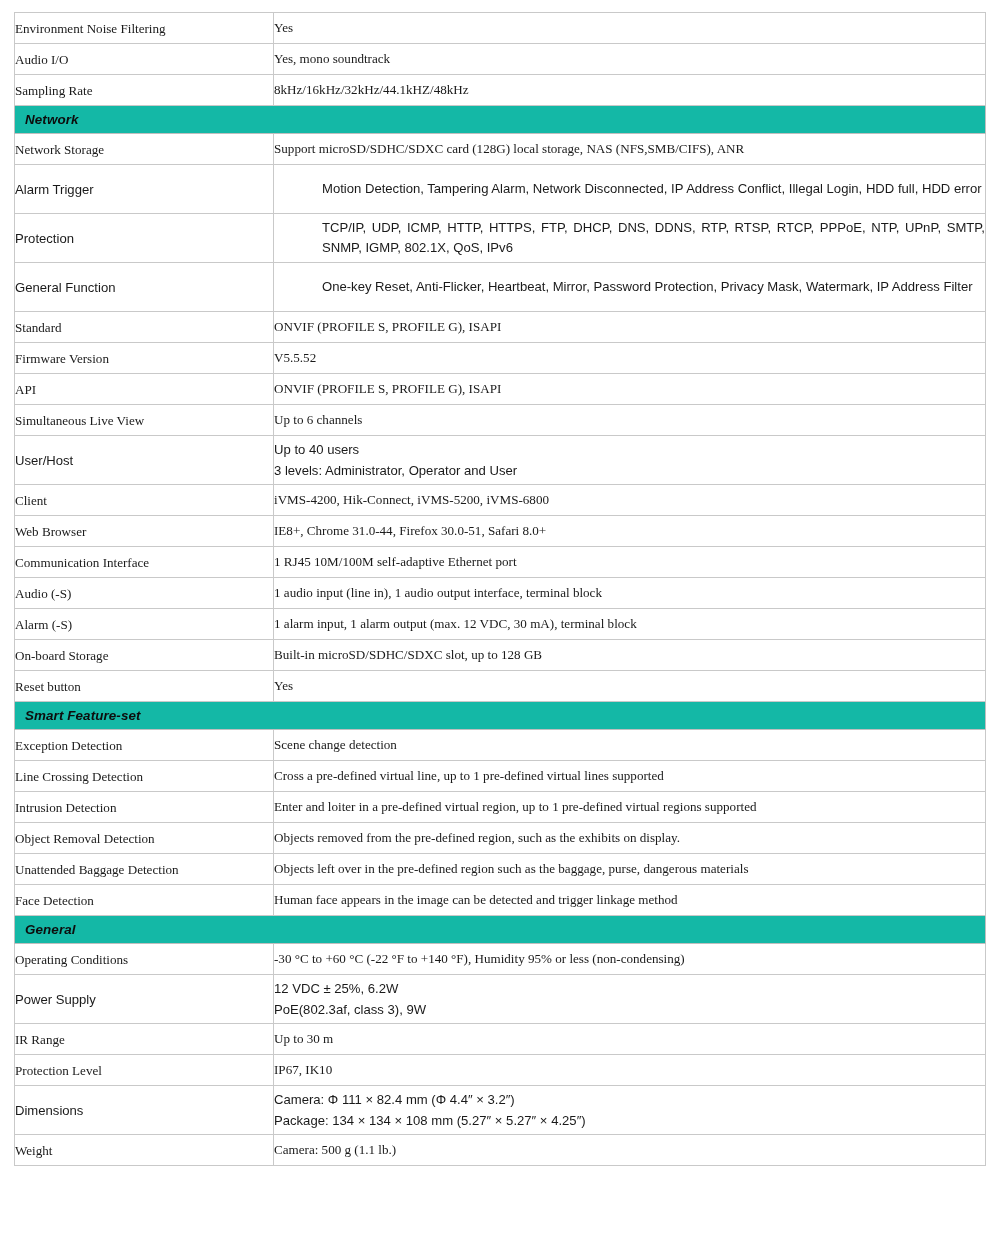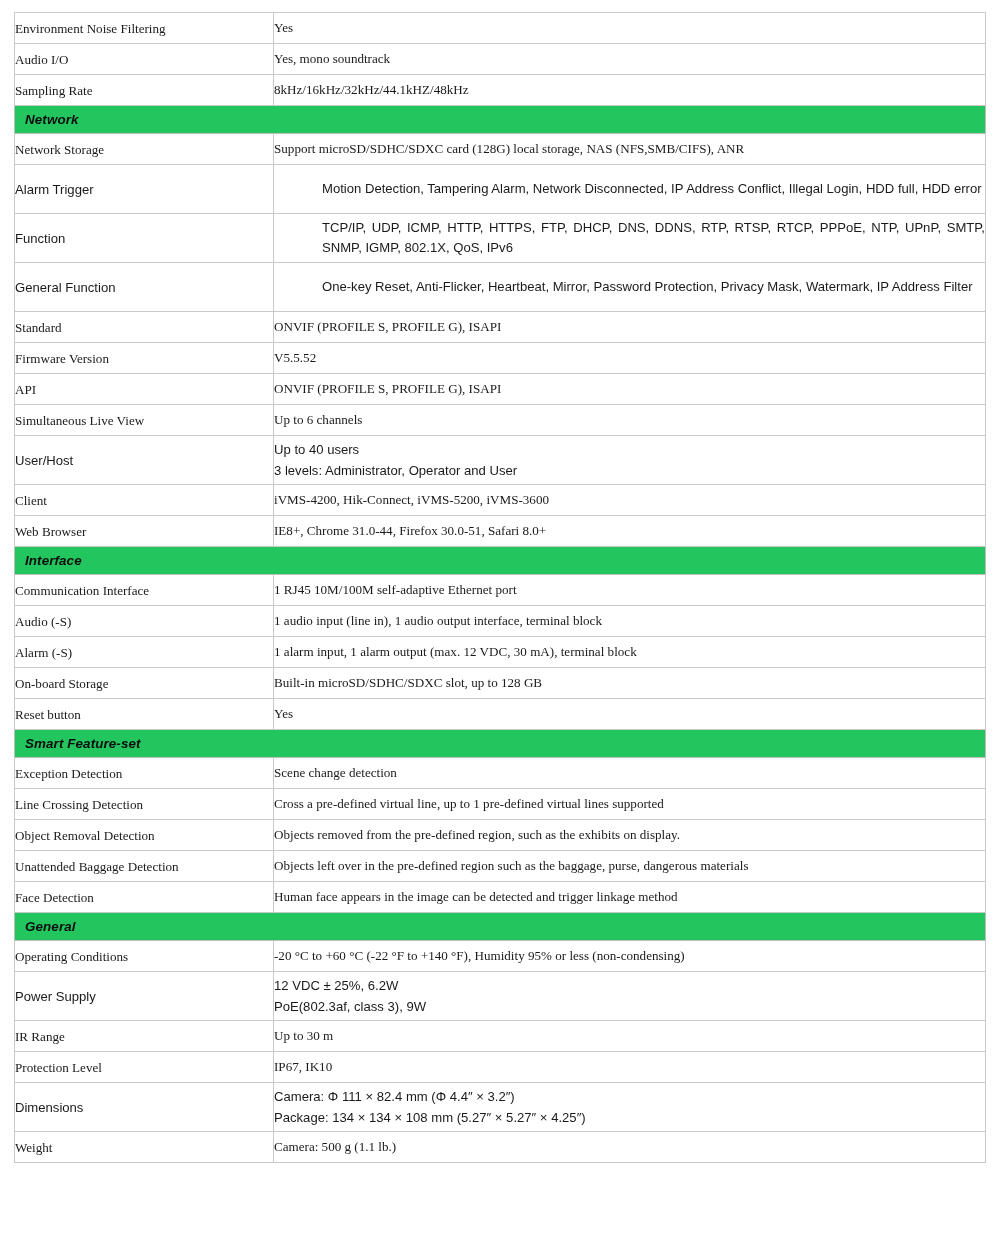--- a/index.html
+++ b/index.html
@@ -34,21 +34,21 @@
   table.spec-table col.c-value { width: 712px; }
 
   table.spec-table td {
     border: 1px solid #c9c9c9;
     vertical-align: middle;
     padding: 0;
   }
 
   
   tr.section-row > td {
-    background: #22c55e;
+    background: #14b8a6;
     border-left: 1px solid #bfbfbf;
     border-right: 1px solid #bfbfbf;
     border-top: 1px solid #bfbfbf;
     border-bottom: 1px solid #bfbfbf;
     height: 27px;
   }
   .section-title {
     font-style: italic;
     font-weight: bold;
     font-size: 13.4px;
@@ -137,21 +137,21 @@
         <tr class="table-row row-2line">
           <td class="label-cell">
             <span class="label-text">Alarm Trigger</span>
           </td>
           <td class="value-cell">
             <span class="value-text justify">Motion Detection, Tampering Alarm, Network Disconnected, IP Address Conflict, Illegal Login, HDD full, HDD error</span>
           </td>
         </tr>
         <tr class="table-row row-2line">
           <td class="label-cell">
-            <span class="label-text">Function</span>
+            <span class="label-text">Protection</span>
           </td>
           <td class="value-cell">
             <span class="value-text justify">TCP/IP, UDP, ICMP, HTTP, HTTPS, FTP, DHCP, DNS, DDNS, RTP, RTSP, RTCP, PPPoE, NTP, UPnP, SMTP, SNMP, IGMP, 802.1X, QoS, IPv6</span>
           </td>
         </tr>
         <tr class="table-row row-2line">
           <td class="label-cell">
             <span class="label-text">General Function</span>
           </td>
           <td class="value-cell">
@@ -197,33 +197,30 @@
           <td class="value-cell">
             <span class="value-line">Up to 40 users</span>
             <span class="value-line">3 levels: Administrator, Operator and User</span>
           </td>
         </tr>
         <tr class="table-row row-1line">
           <td class="label-cell">
             <span class="label-text">Client</span>
           </td>
           <td class="value-cell">
-            <span class="value-text">iVMS-4200, Hik-Connect, iVMS-5200, iVMS-3600</span>
+            <span class="value-text">iVMS-4200, Hik-Connect, iVMS-5200, iVMS-6800</span>
           </td>
         </tr>
         <tr class="table-row row-1line">
           <td class="label-cell">
             <span class="label-text">Web Browser</span>
           </td>
           <td class="value-cell">
             <span class="value-text">IE8+, Chrome 31.0-44, Firefox 30.0-51, Safari 8.0+</span>
           </td>
-        </tr>
-        <tr class="section-row">
-          <td colspan="2"><span class="section-title">Interface</span></td>
         </tr>
         <tr class="table-row row-1line">
           <td class="label-cell">
             <span class="label-text">Communication Interface</span>
           </td>
           <td class="value-cell">
             <span class="value-text">1 RJ45 10M/100M self-adaptive Ethernet port</span>
           </td>
         </tr>
         <tr class="table-row row-1line">
@@ -272,20 +269,28 @@
         <tr class="table-row row-1line">
           <td class="label-cell">
             <span class="label-text">Line Crossing Detection</span>
           </td>
           <td class="value-cell">
             <span class="value-text">Cross a pre-defined virtual line, up to 1 pre-defined virtual lines supported</span>
           </td>
         </tr>
         <tr class="table-row row-1line">
           <td class="label-cell">
+            <span class="label-text">Intrusion Detection</span>
+          </td>
+          <td class="value-cell">
+            <span class="value-text">Enter and loiter in a pre-defined virtual region, up to 1 pre-defined virtual regions supported</span>
+          </td>
+        </tr>
+        <tr class="table-row row-1line">
+          <td class="label-cell">
             <span class="label-text">Object Removal Detection</span>
           </td>
           <td class="value-cell">
             <span class="value-text">Objects removed from the pre-defined region, such as the exhibits on display.</span>
           </td>
         </tr>
         <tr class="table-row row-1line">
           <td class="label-cell">
             <span class="label-text">Unattended Baggage Detection</span>
           </td>
@@ -302,21 +307,21 @@
           </td>
         </tr>
         <tr class="section-row">
           <td colspan="2"><span class="section-title">General</span></td>
         </tr>
         <tr class="table-row row-1line">
           <td class="label-cell">
             <span class="label-text">Operating Conditions</span>
           </td>
           <td class="value-cell">
-            <span class="value-text">-20 °C to +60 °C (-22 °F to +140 °F), Humidity 95% or less (non-condensing)</span>
+            <span class="value-text">-30 °C to +60 °C (-22 °F to +140 °F), Humidity 95% or less (non-condensing)</span>
           </td>
         </tr>
         <tr class="table-row row-2line">
           <td class="label-cell">
             <span class="label-text">Power Supply</span>
           </td>
           <td class="value-cell">
             <span class="value-line">12 VDC ± 25%, 6.2W</span>
             <span class="value-line">PoE(802.3af, class 3), 9W</span>
           </td>

